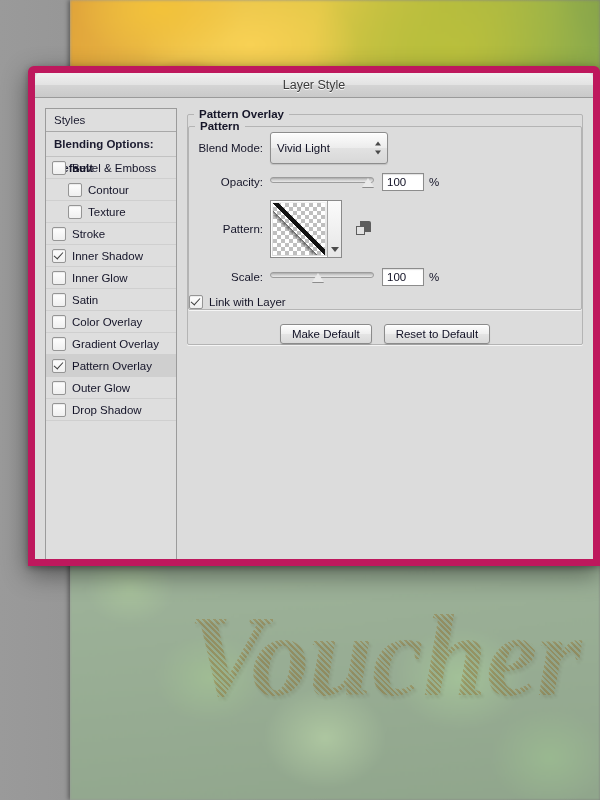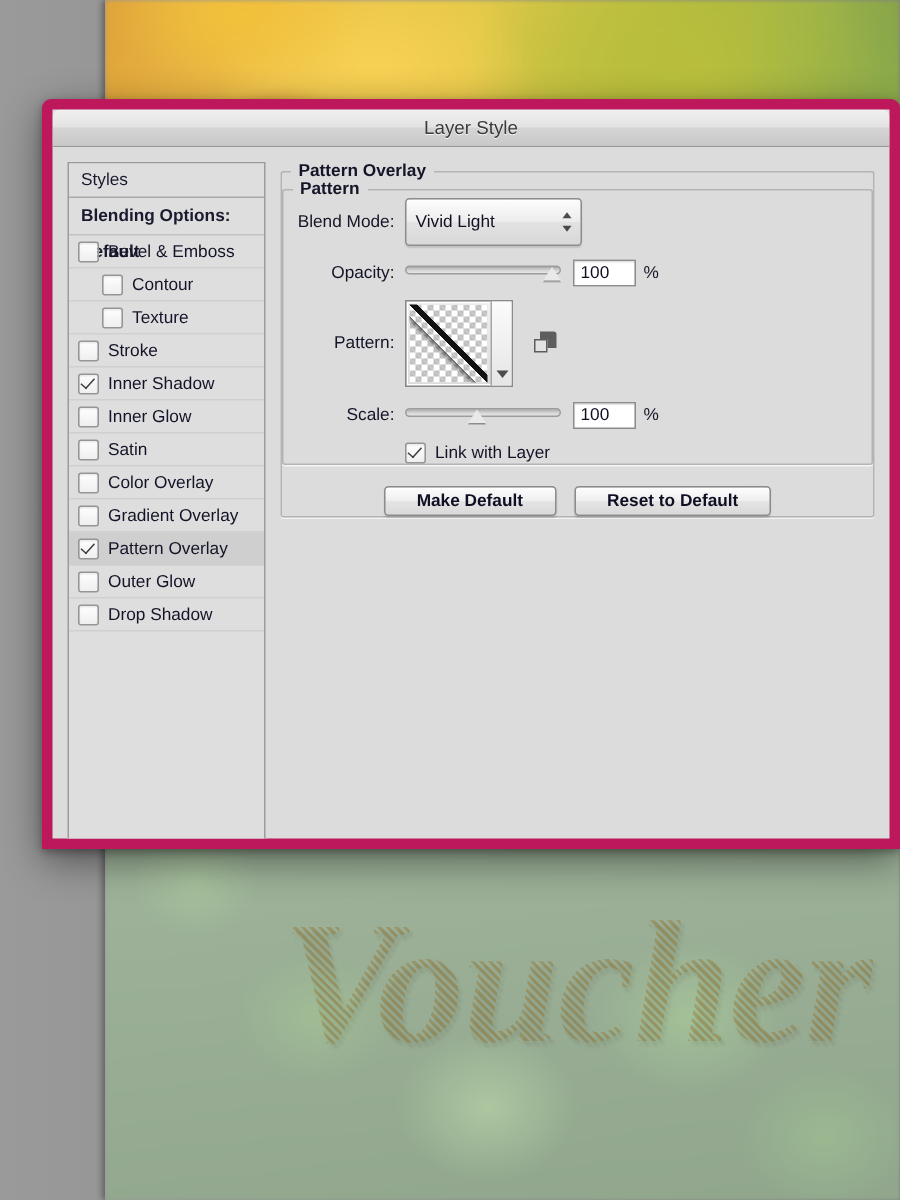--- a/index.html
+++ b/index.html
@@ -404,39 +404,38 @@
     position: absolute;
     left: 0; top: 5px;
     width: 9px; height: 9px;
     background: #e2e2e2;
     border: 1px solid #5d5d5d;
     box-sizing: border-box;
   }
 
   .btn {
     height: 20px;
-    padding: 0 21px;
+    padding: 0 11px;
     background: linear-gradient(180deg, #fdfdfd 0%, #efefef 48%, #e4e4e4 52%, #d9d9d9 100%);
     border: 1px solid #8b8b8b;
     border-radius: 3px;
     font-size: 11.5px;
     color: #101024;
     font-family: "Liberation Sans", sans-serif;
-    font-weight: bold;
+    font-weight: normal;
     line-height: 18px;
     cursor: default;
     box-shadow: 0 1px 1px rgba(0,0,0,0.12), inset 0 1px 0 rgba(255,255,255,0.9);
     white-space: nowrap;
   }
   .btn.snap { font-weight: normal; padding: 0 14px; }
 
   .link-row {
     display: flex;
     align-items: center;
-    margin-left: 81px;
     margin-top: 2px;
   }
   .link-row .cbx { margin-right: 6px; }
   .link-row span { font-size: 11.5px; color: #151528; }
 
   .default-btns {
     display: flex;
     justify-content: center;
     gap: 12px;
     margin-top: 14px;

